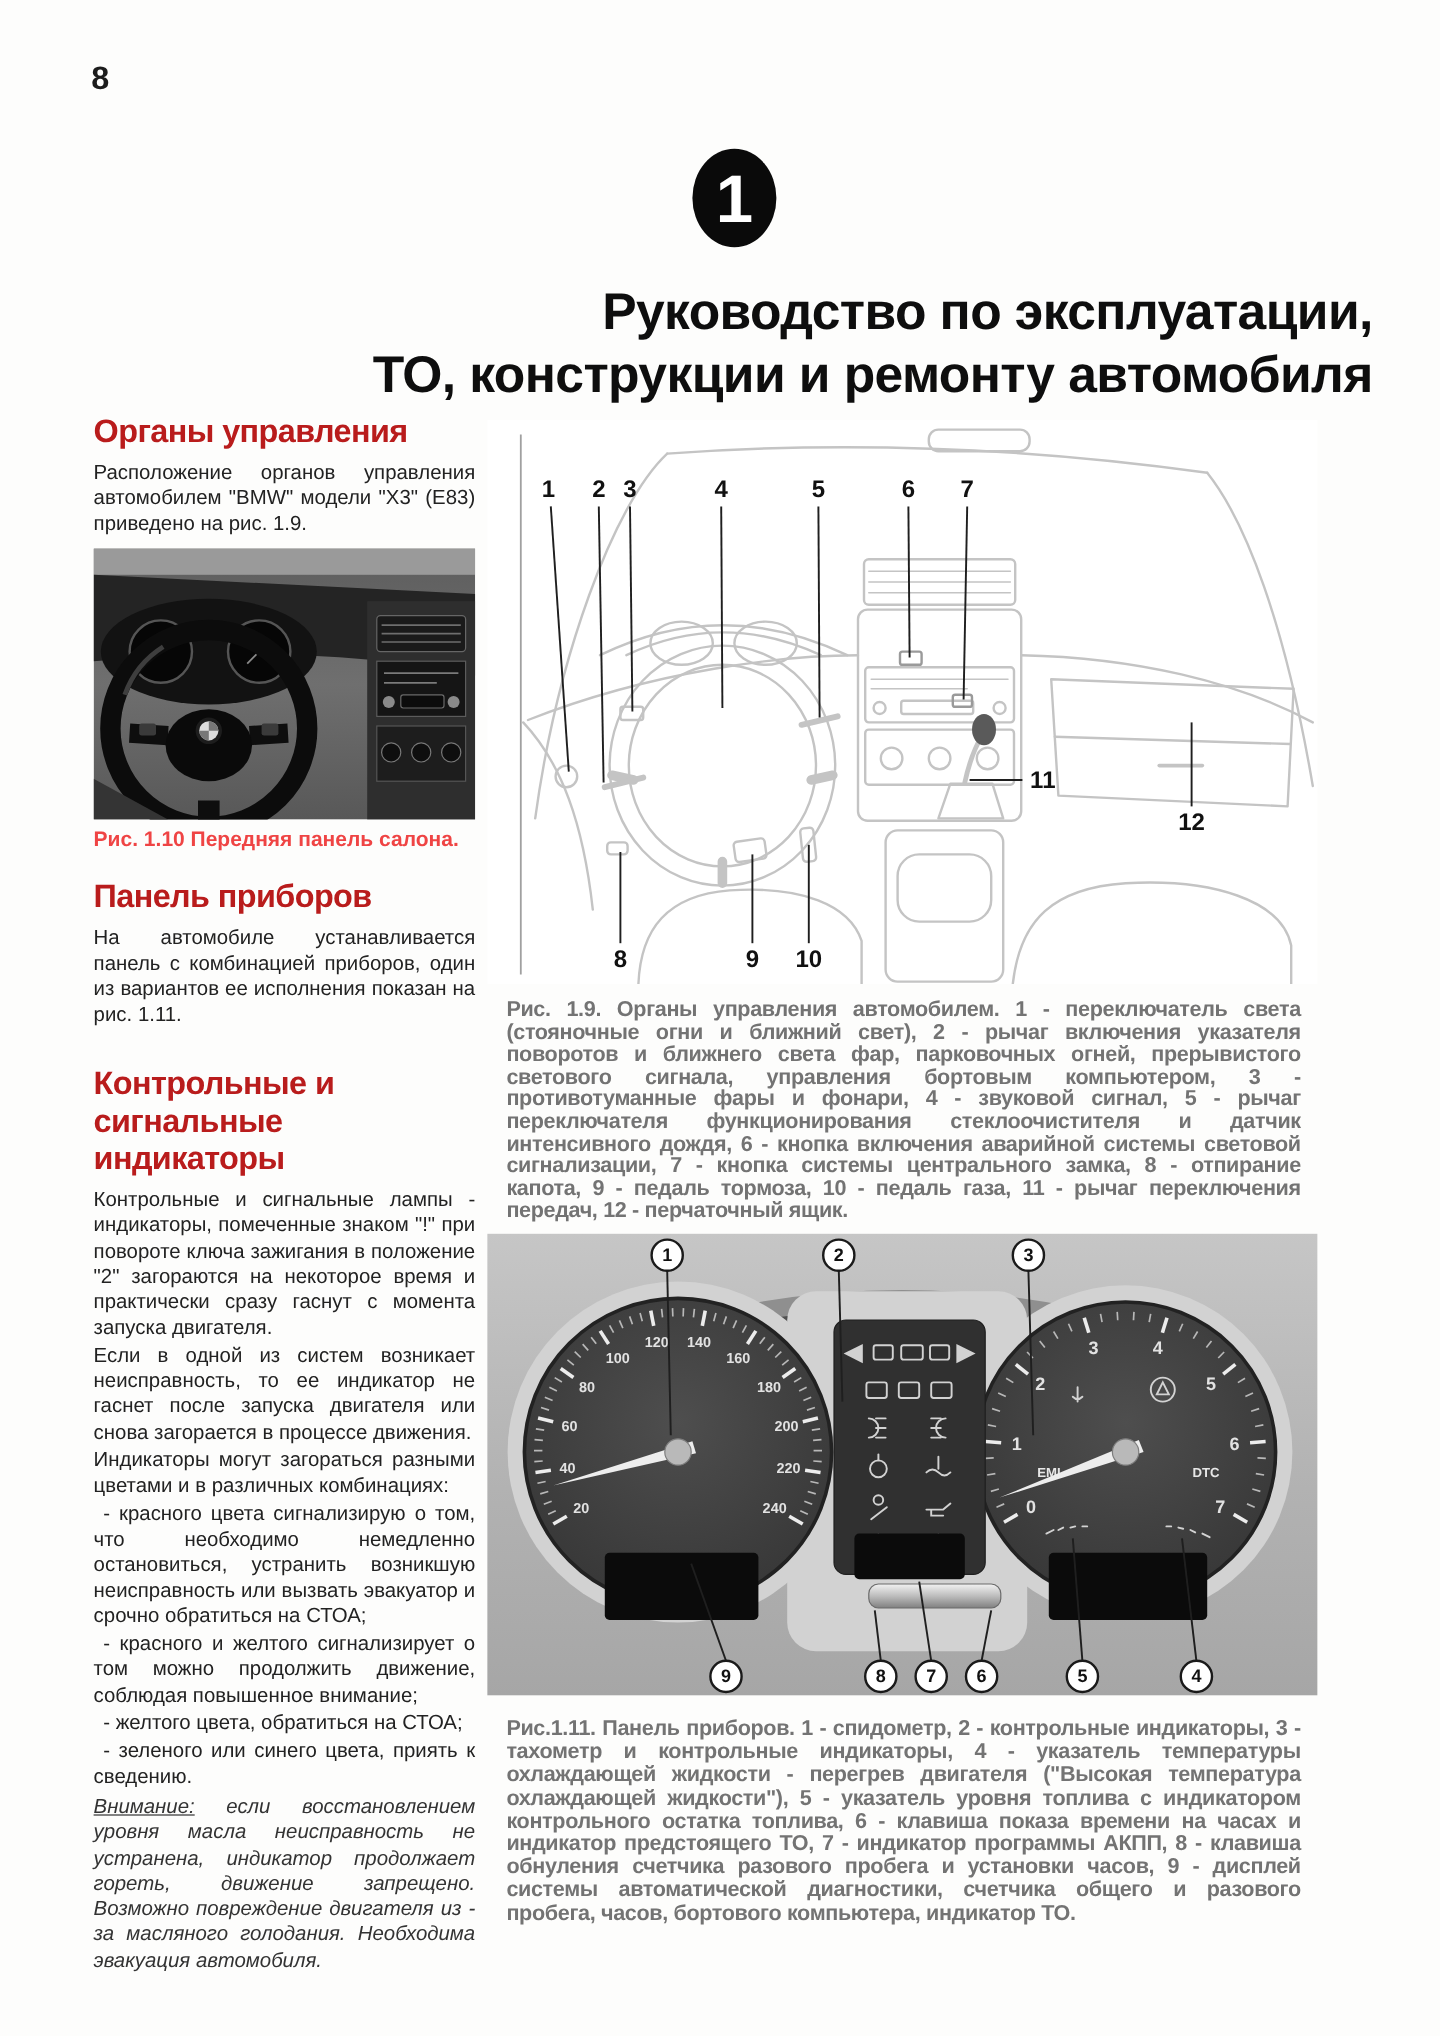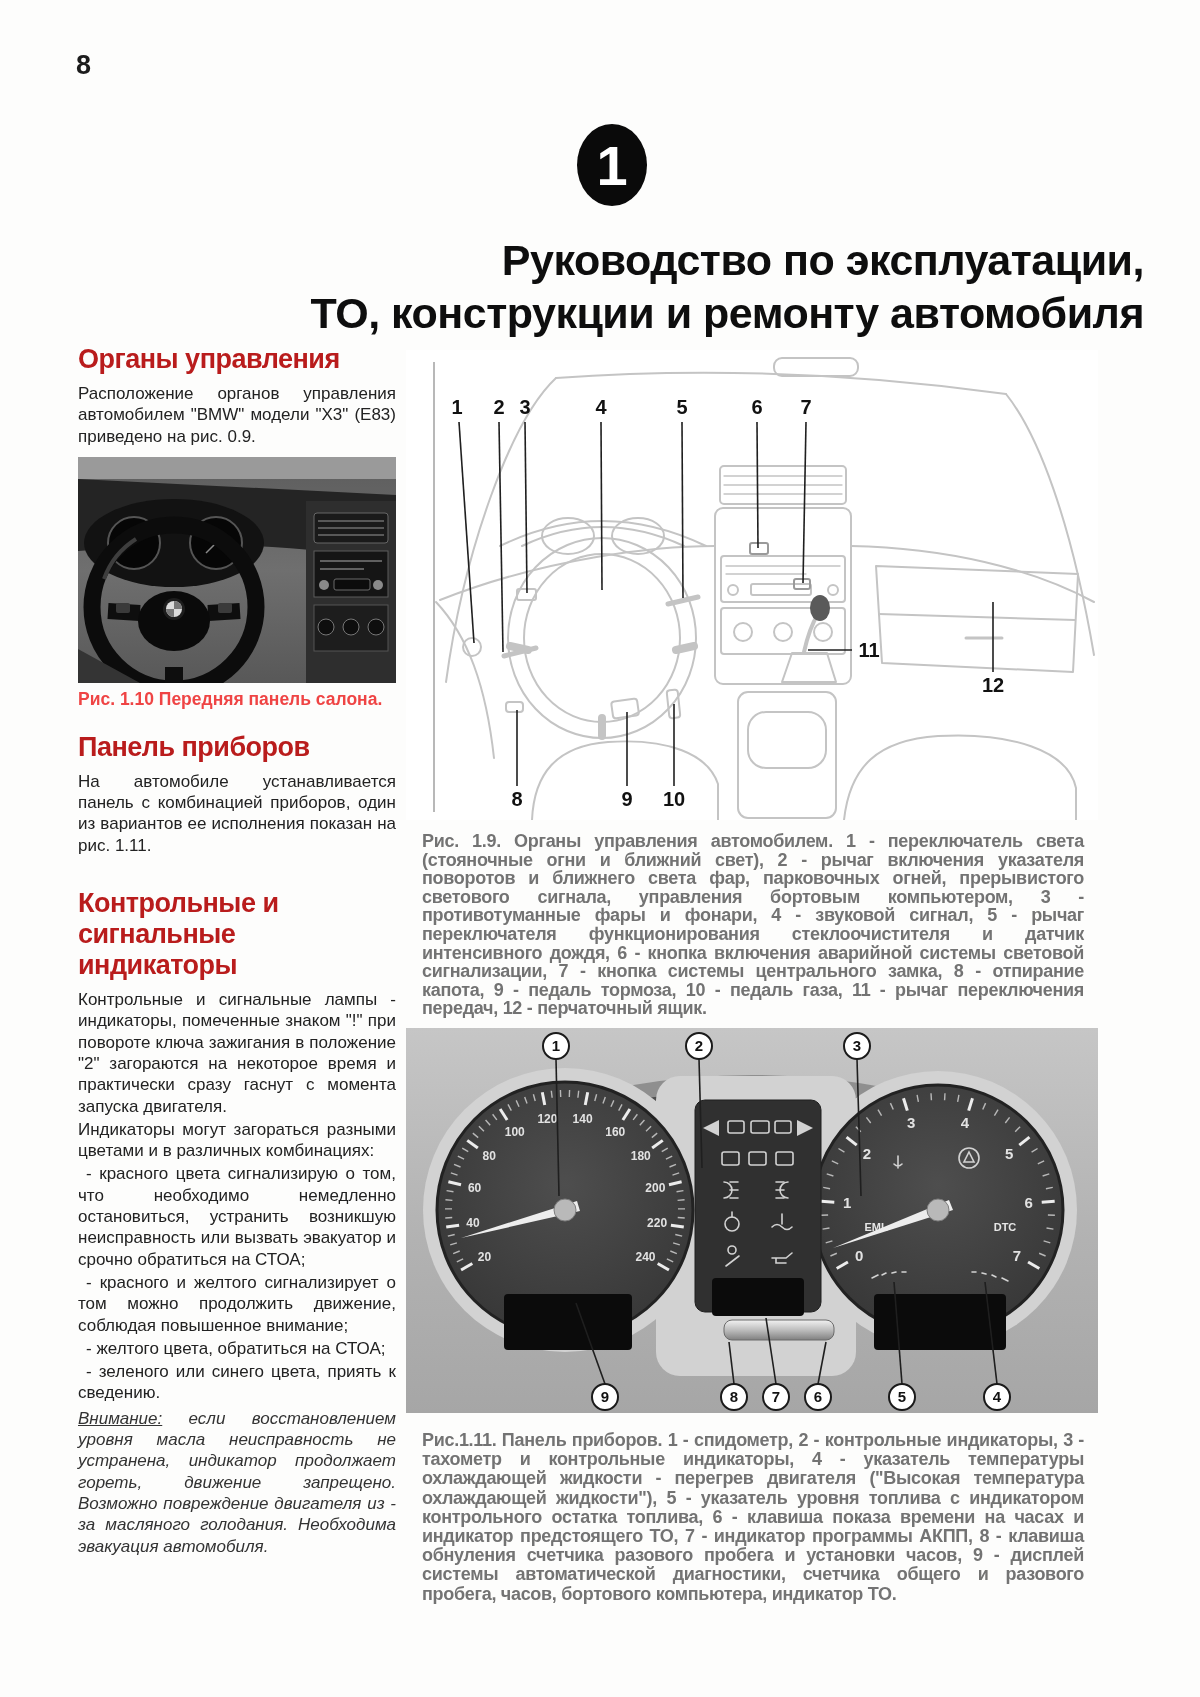--- a/index.html
+++ b/index.html
@@ -54,21 +54,21 @@
 </div>
 
 <div class="title">
   <div>Руководство по эксплуатации,</div>
   <div>ТО, конструкции и ремонту автомобиля</div>
 </div>
 
 <div class="leftcol">
 
   <h2 class="sechead">Органы управления</h2>
-  <p class="body-p">Расположение органов управления автомобилем "BMW" модели "X3" (E83) приведено на рис. 0.9.</p>
+  <p class="body-p">Расположение органов управления автомобилем "BMW" модели "X3" (E83) приведено на рис. 1.9.</p>
 
   <figure>
     <svg width="318" height="226" viewBox="0 0 318 226">
       <defs>
         <linearGradient id="g110" x1="0" y1="0" x2="0" y2="1">
           <stop offset="0" stop-color="#5d5d5d"></stop>
             <stop offset="0.5" stop-color="#6f6f6f"></stop>
             <stop offset="1" stop-color="#585858"></stop>
         </linearGradient>
       </defs>
@@ -111,20 +111,21 @@
   </figure>
 
   <h2 class="sechead mt22">Панель приборов</h2>
   <p class="body-p">На автомобиле устанавливается панель с комбинацией приборов, один из вариантов ее исполнения показан на рис. 1.11.</p>
 
   <h2 class="sechead mt20">
     <span>Контрольные и</span><br>
     <span>сигнальные индикаторы</span>
   </h2>
   <p class="body-p">Контрольные и сигнальные лампы - индикаторы, помеченные знаком "!" при повороте ключа зажигания в положение "2" загораются на некоторое время и практически сразу гаснут с момента запуска двигателя.</p>
+  <p class="body-p">Если в одной из систем возникает неисправность, то ее индикатор не гаснет после запуска двигателя или снова загорается в процессе движения.</p>
   <p class="body-p">Индикаторы могут загораться разными цветами и в различных комбинациях:</p>
   <p class="body-p bullet">- красного цвета сигнализирую о том, что необходимо немедленно остановиться, устранить возникшую неисправность или вызвать эвакуатор и срочно обратиться на СТОА;</p>
   <p class="body-p bullet">- красного и желтого сигнализирует о том можно продолжить движение, соблюдая повышенное внимание;</p>
   <p class="body-p bullet">- желтого цвета, обратиться на СТОА;</p>
   <p class="body-p bullet">- зеленого или синего цвета, приять к сведению.</p>
   <p class="body-p warn" style="margin-top:4px"><span class="wlabel">Внимание:</span><span> если восстановлением уровня масла неисправность не устранена, индикатор продолжает гореть, движение запрещено. Возможно повреждение двигателя из - за масляного голодания. Необходима эвакуация автомобиля.</span></p>
 </div>
 
 <div class="rightcol">
 

